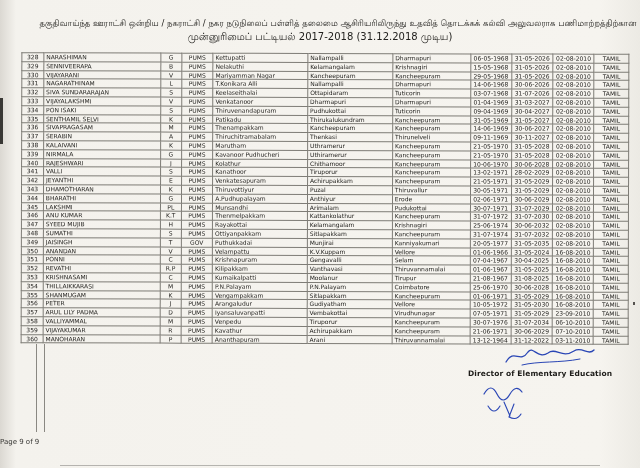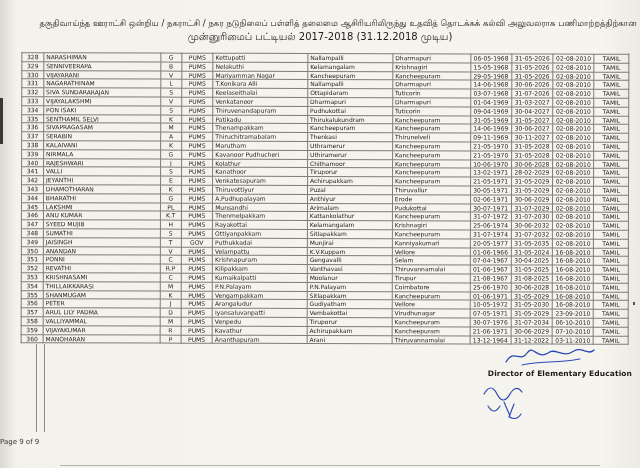--- a/index.html
+++ b/index.html
@@ -26,21 +26,21 @@
   table.senior td:nth-child(8),
   table.senior td:nth-child(9),
   table.senior td:nth-child(10),
   table.senior td:nth-child(11) { text-align:center; }
   .margin-lines {
     position:absolute; left:36px; top:344px; height:88px; width:7px;
     border-left:1px solid #8a8882; border-right:1px solid #8a8882;
   }
   .sign-block { position:absolute; top:344px; left:468px; width:164px; }
   .sign-svg { display:block; margin:0 0 0 34px; }
-  .sign-title { font-size:7.5px; font-weight:bold; color:#1d1c19; text-align:right; margin-top:1px; letter-spacing:0.1px; }
+  .sign-title { font-size:7.5px; font-weight:bold; color:#1d1c19; text-align:left; margin-top:1px; letter-spacing:0.1px; }
   .stamp-svg { position:absolute; left:8px; top:38px; }
   .page-num { position:absolute; bottom:22px; left:0; right:0; text-align:left; font-size:7px; color:#3a3936; }
   .artifact-left-smudge { position:absolute; left:0; top:98px; width:3px; height:46px; background:#1c1b19; opacity:.85; }
   .artifact-bottom-line { position:absolute; left:60px; right:40px; bottom:2px; height:1px; background:#9a9894; opacity:.7; }
   .artifact-right-dot { position:absolute; left:633px; top:302px; width:2px; height:3px; background:#55534f; }
 </style>
 </head>
 <body>
 
 <div class="screen">

